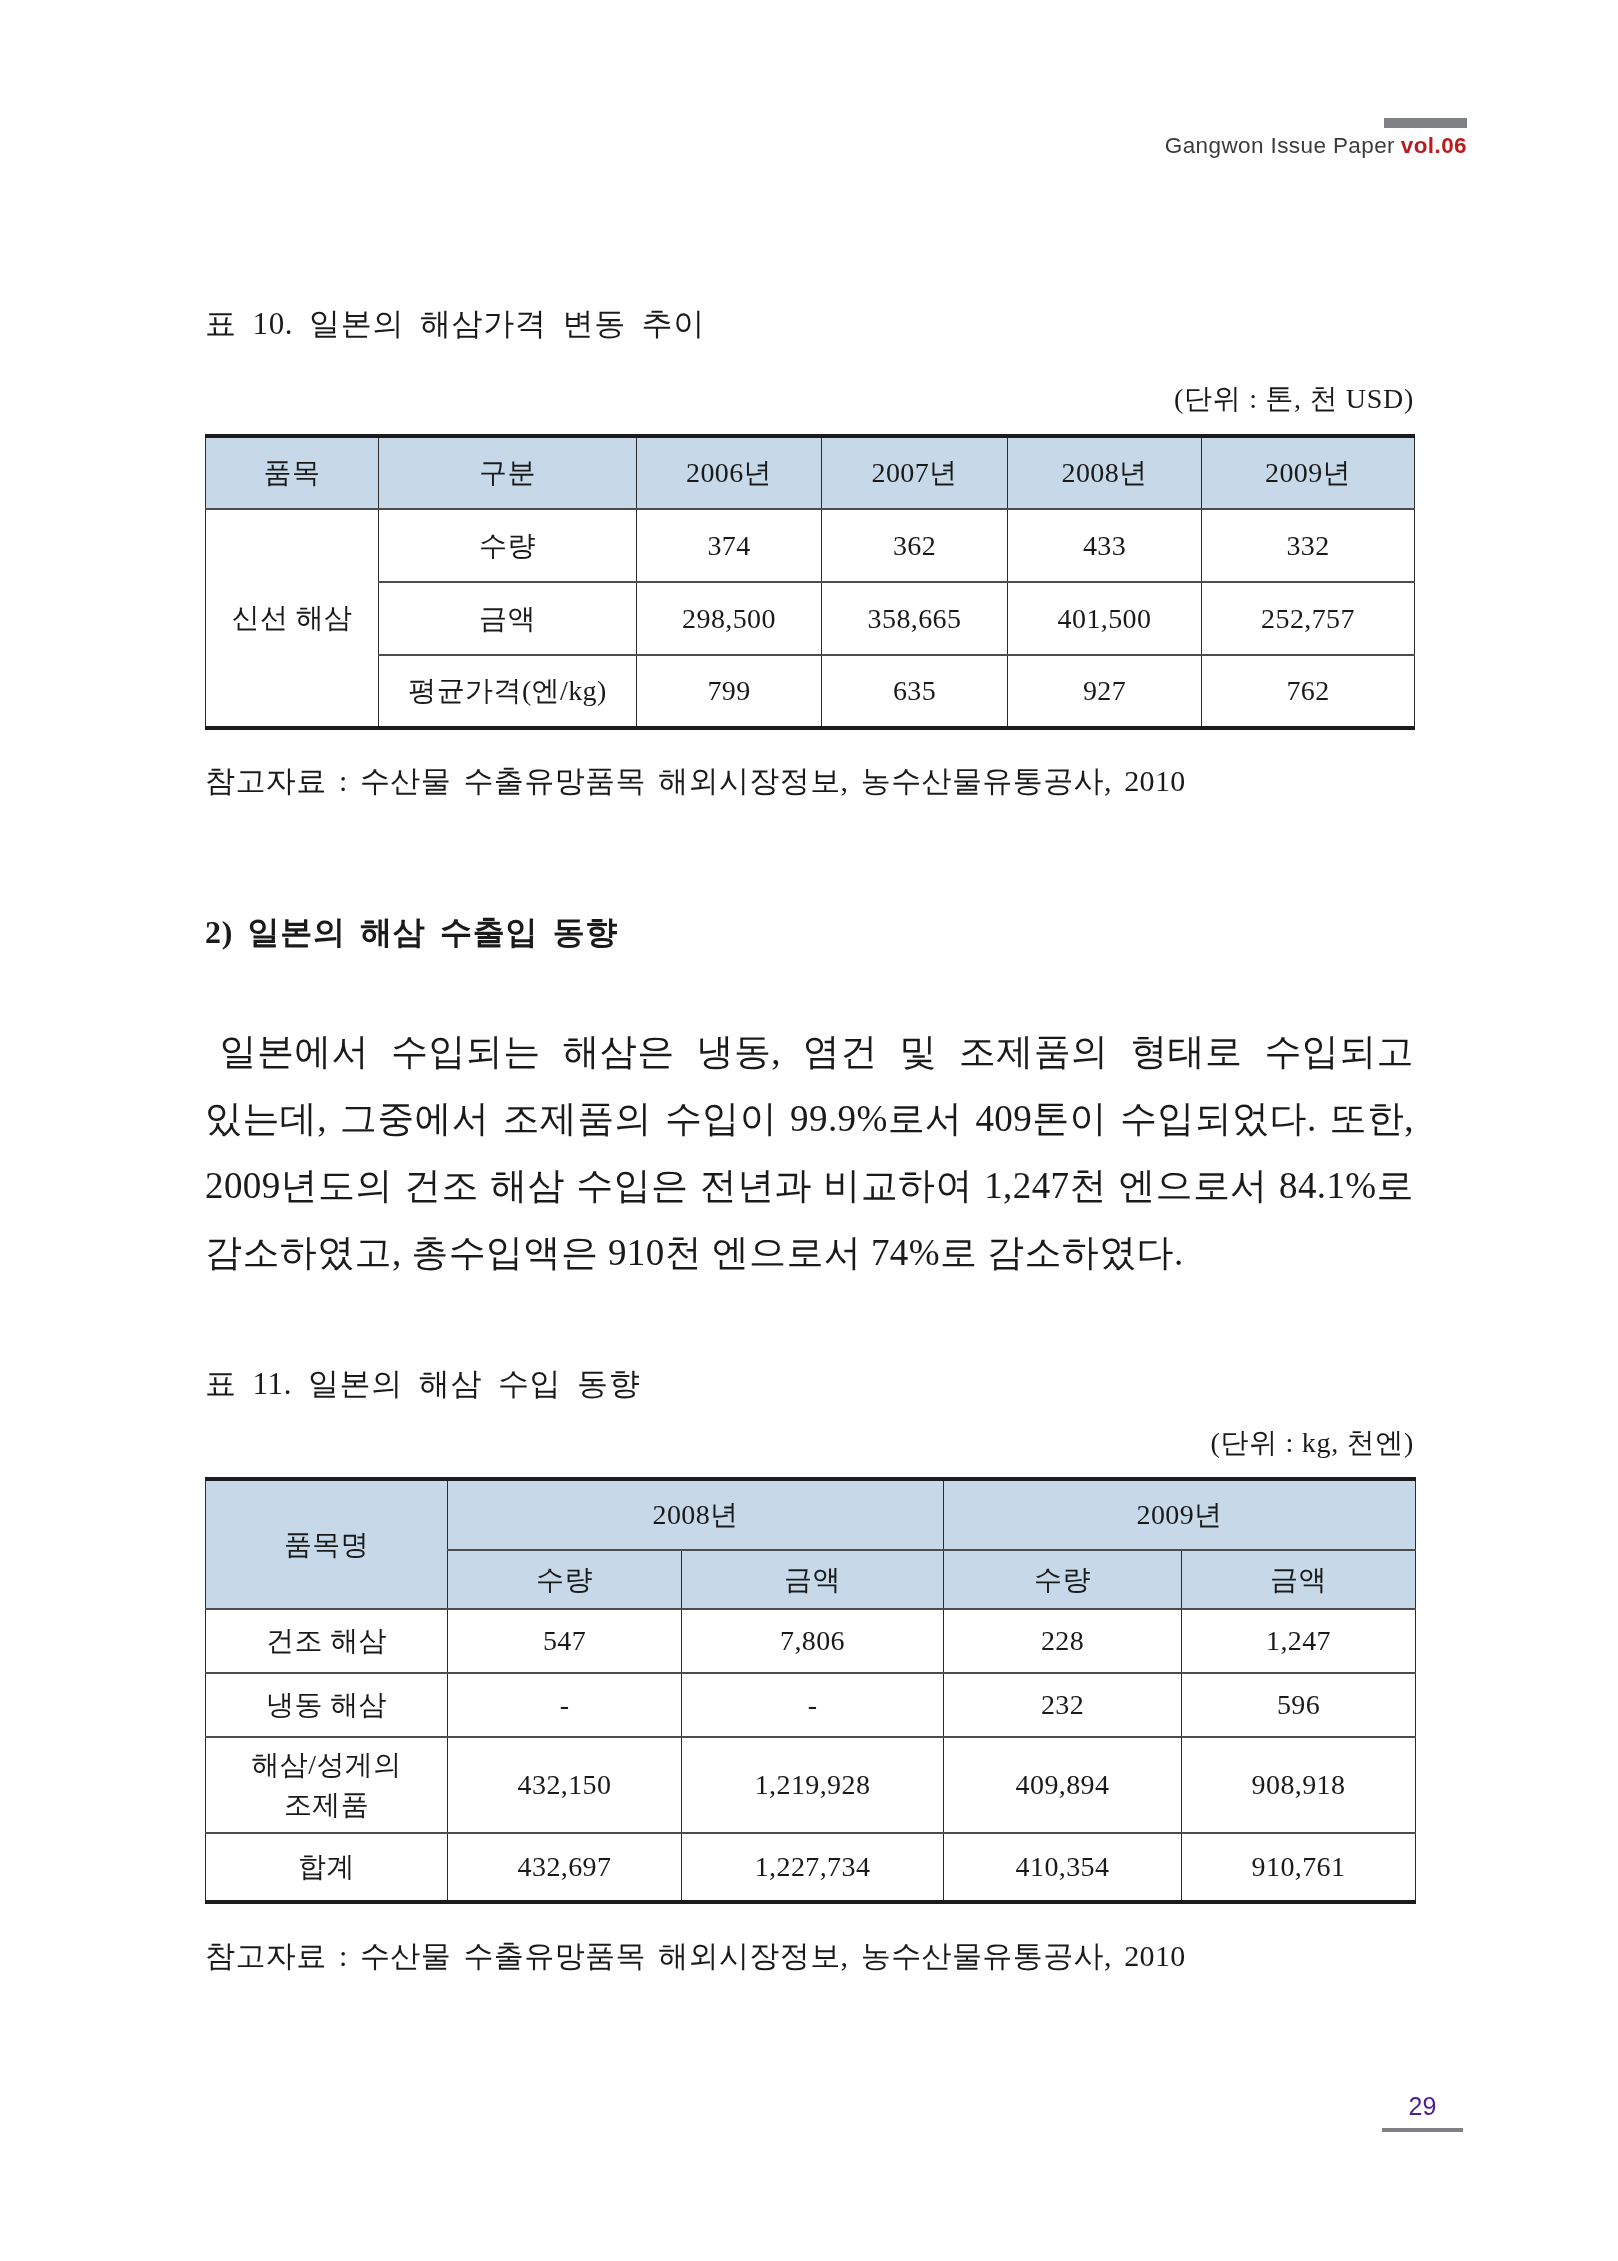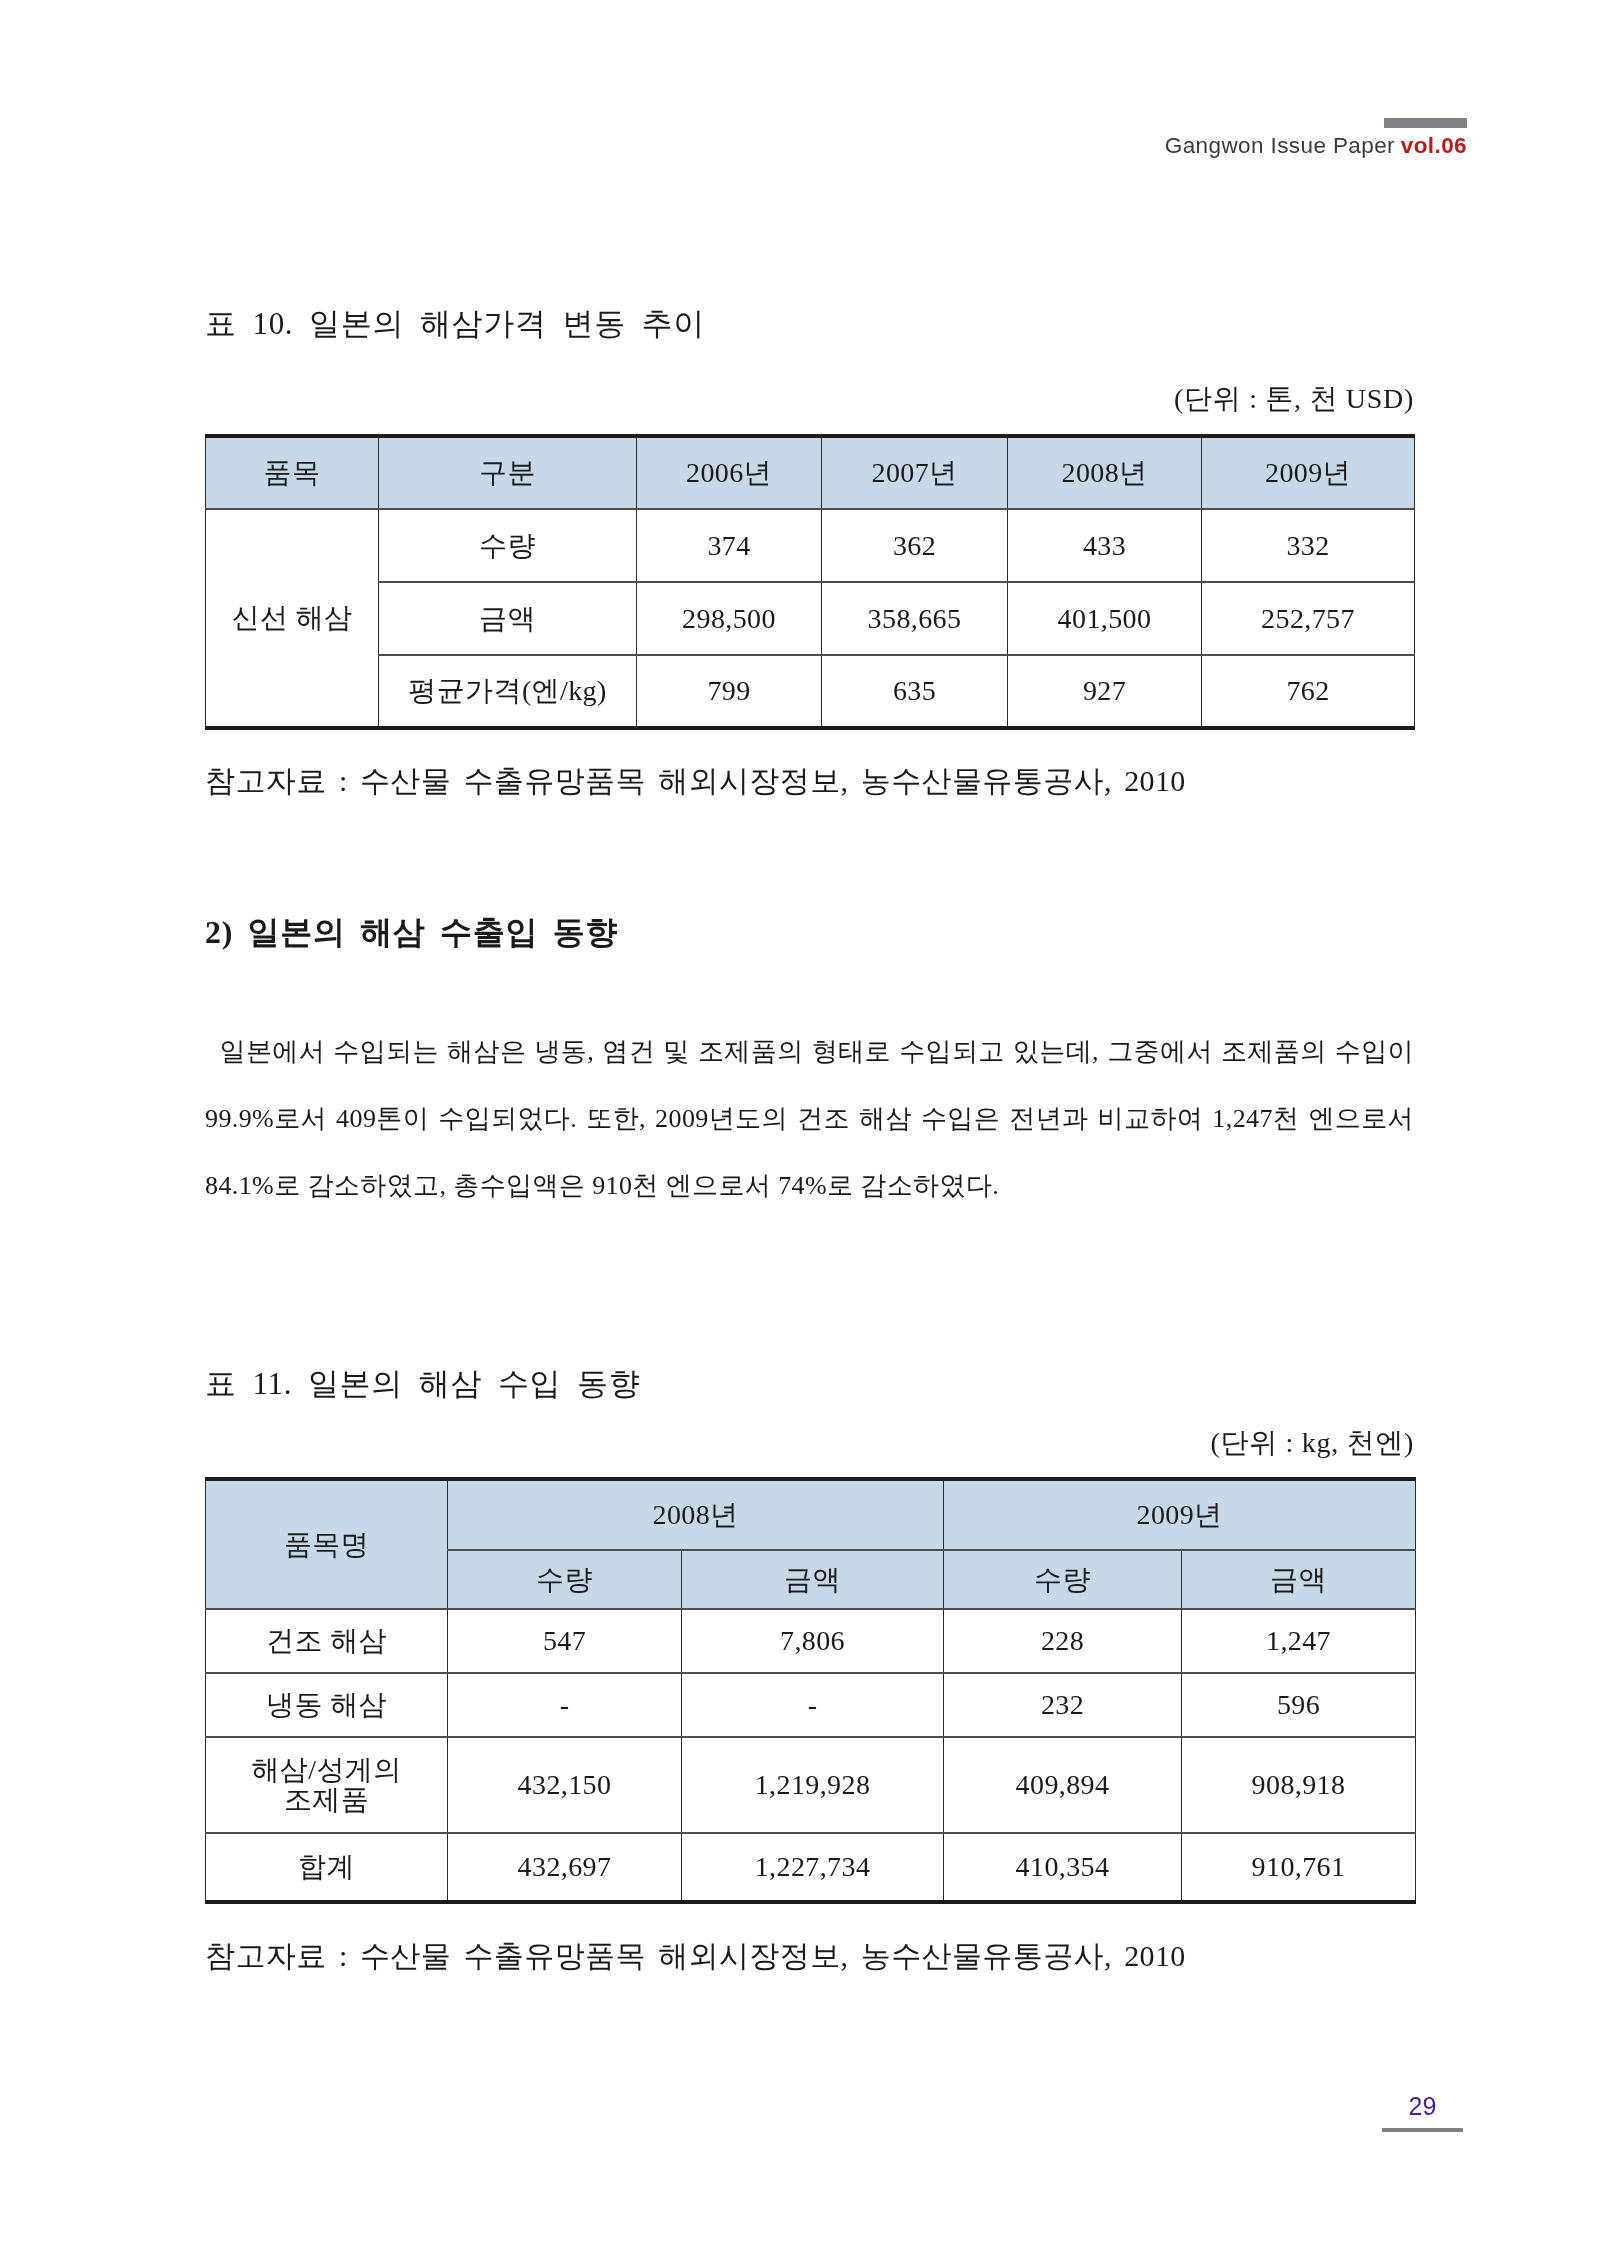--- a/index.html
+++ b/index.html
@@ -41,21 +41,21 @@
   }
   .source-note {
     font-size:30px; letter-spacing:0.4px; word-spacing:4.4px;
     white-space:nowrap;
   }
   .section-heading {
     font-size:32px; font-weight:bold; letter-spacing:0.7px; word-spacing:5.8px;
     white-space:nowrap;
   }
   .body-paragraph {
-    font-size:26px; line-height:67px;
+    font-size:37px; line-height:67px;
     text-align:justify; word-break:keep-all;
     text-indent:14.5px; letter-spacing:0.4px;
   }
 
   
   table.data {
     border-collapse:collapse; table-layout:fixed;
     width:1209px;
     border-top:4.4px solid #1c1c1c;
     border-bottom:4.4px solid #1c1c1c;
@@ -64,21 +64,21 @@
   table.data td, table.data th {
     border-left:1.5px solid #2b2b2b;
     border-right:1.5px solid #2b2b2b;
     border-top:2.2px solid #4d4d4d;
     border-bottom:2.2px solid #4d4d4d;
     text-align:center; vertical-align:middle;
     font-weight:normal; letter-spacing:0.4px;
     padding:0 0; overflow:hidden;
   }
   table.data th { background:#c7d9e9; }
-  .prewrap { white-space:pre-line; line-height:30px;font-family:Liberation Serif, serif; }
+  .prewrap { white-space:pre-line; line-height:40px;font-family:Liberation Serif, serif; }
 
   
   .page-num {
     position:absolute; top:2092px; right:156px;
     width:81px; text-align:center;
     font-family:"Liberation Sans", sans-serif;
     font-size:25px; color:#4c1d95;
     padding-bottom:7.3px;
     border-bottom:4.4px solid #7f8184;
   }

